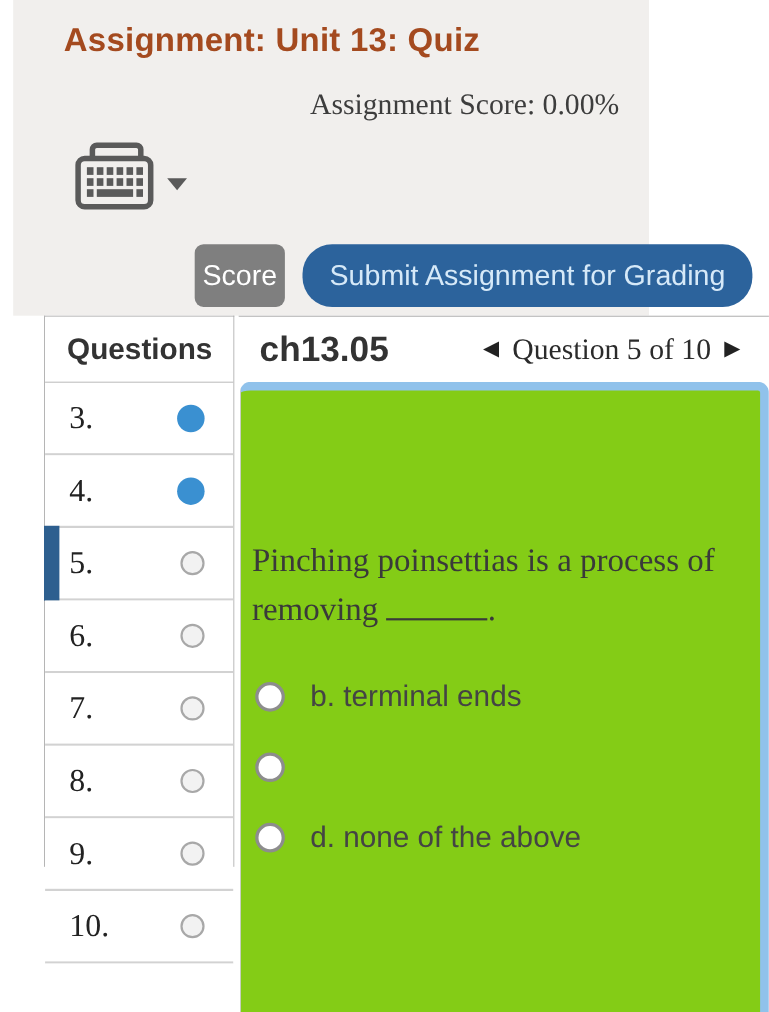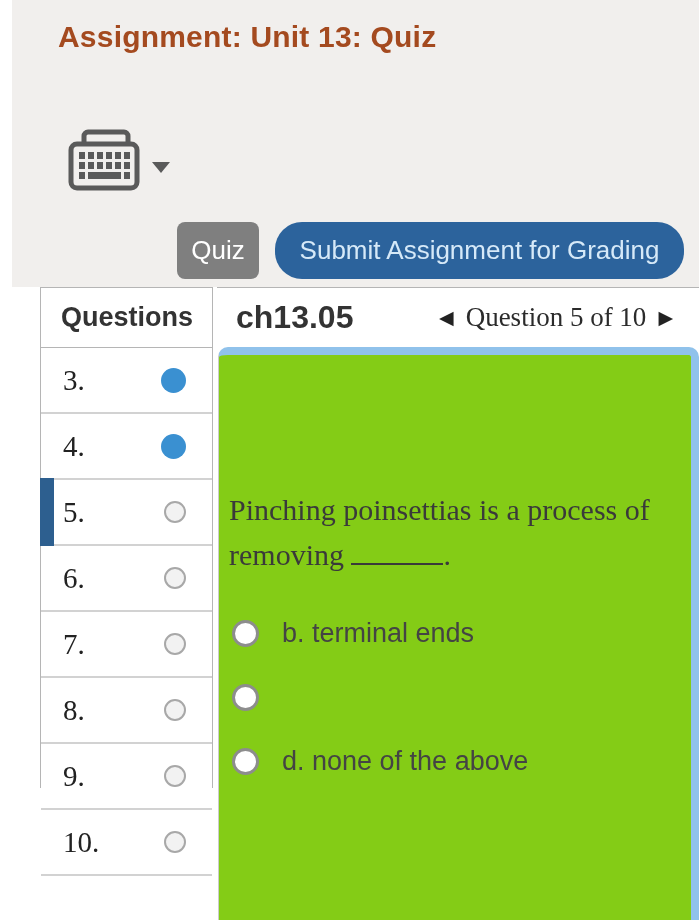--- a/index.html
+++ b/index.html
@@ -6,21 +6,21 @@
   html,body { width:699px; height:920px; }
   body {
     font-family:"Liberation Sans", sans-serif;
     background:#ffffff;
     position:relative;
     overflow:hidden;
     color:#333;
   }
   
   .header-block {
-    position:absolute; left:12px; top:0; width:687px; height:287px;
+    position:absolute; left:12px; top:0; width:578px; height:287px;
     background:#f1efed;
   }
   .page-title {
     position:absolute; left:46px; top:20px;
     font-size:30px; font-weight:bold; color:#a44a1f;
     letter-spacing:0.2px;
   }
   .score-text {
     position:absolute; right:27px; top:80px;
     font-family:"Liberation Serif", serif;
@@ -126,20 +126,21 @@
     width:27px; height:27px; border-radius:50%;
     background:#ffffff; border:3px solid #8d8d8d;
   }
   .option-label { font-size:27px; color:#444; }
 </style>
 </head>
 <body>
 
 <div class="header-block">
   <h1 class="page-title">Assignment: Unit 13: Quiz</h1>
+  <div class="score-text">Assignment Score: 0.00%</div>
 
   <button class="kb-tool">
     <span>
       <svg width="78" height="64" viewBox="0 0 78 64" fill="none">
         <path d="M16,18 V9 a4,4 0 0 1 4,-4 H56 a4,4 0 0 1 4,4 V16" stroke="#5a5a5a" stroke-width="5" fill="none"></path>
         <rect x="3" y="17" width="66" height="44" rx="6" stroke="#5a5a5a" stroke-width="5" fill="#f1efed"></rect>
         <g fill="#5a5a5a">
           <rect x="11" y="25" width="6" height="7"></rect>
             <rect x="20" y="25" width="6" height="7"></rect>
             <rect x="29" y="25" width="6" height="7"></rect>
@@ -154,21 +155,21 @@
             <rect x="56" y="35" width="6" height="7"></rect>
           <rect x="11" y="45" width="6" height="7"></rect>
             <rect x="20" y="45" width="33" height="7"></rect>
             <rect x="56" y="45" width="6" height="7"></rect>
         </g>
       </svg>
     </span>
     <span class="kb-caret"></span>
   </button>
 
-  <button class="btn btn-save">Quiz</button>
+  <button class="btn btn-save">Score</button>
   <button class="btn btn-submit">Submit Assignment for Grading</button>
 </div>
 
 <div class="sidebar">
   <div class="sidebar-header">Questions</div>
   <div id="q-rows">
       <div class="q-row answered">
         <span class="q-num">3.</span>
         <span class="q-ind"></span>
       </div>

